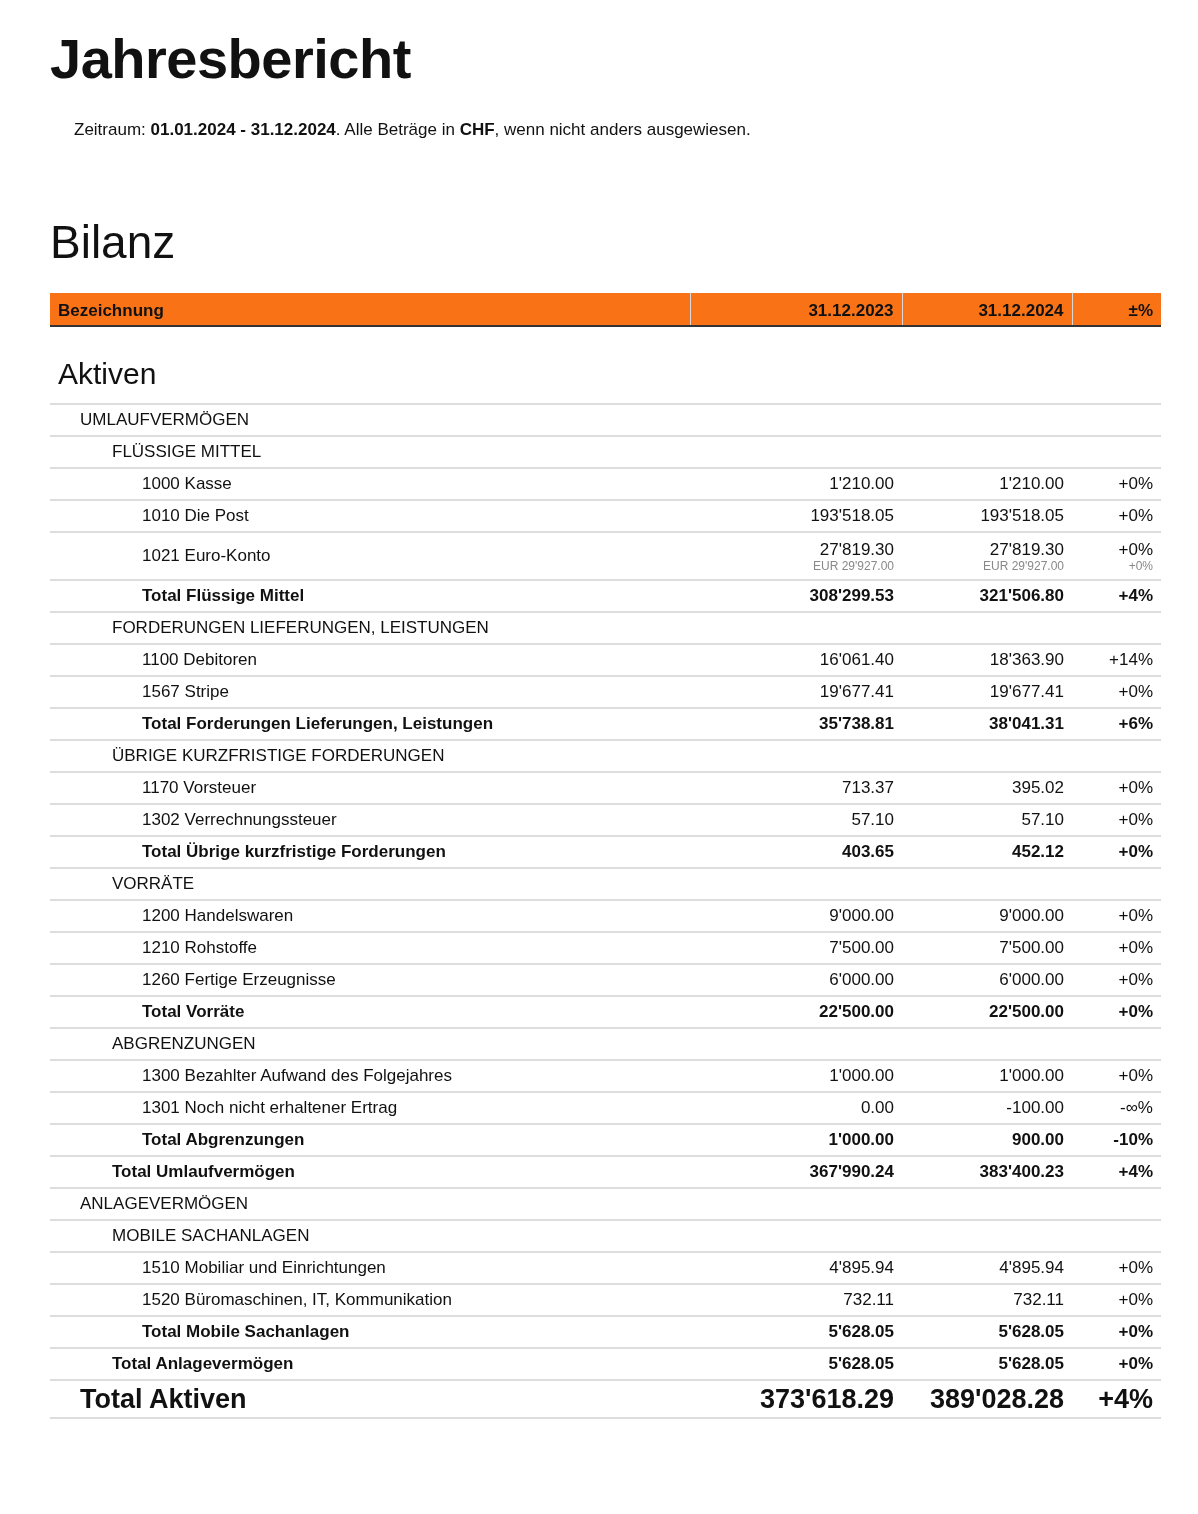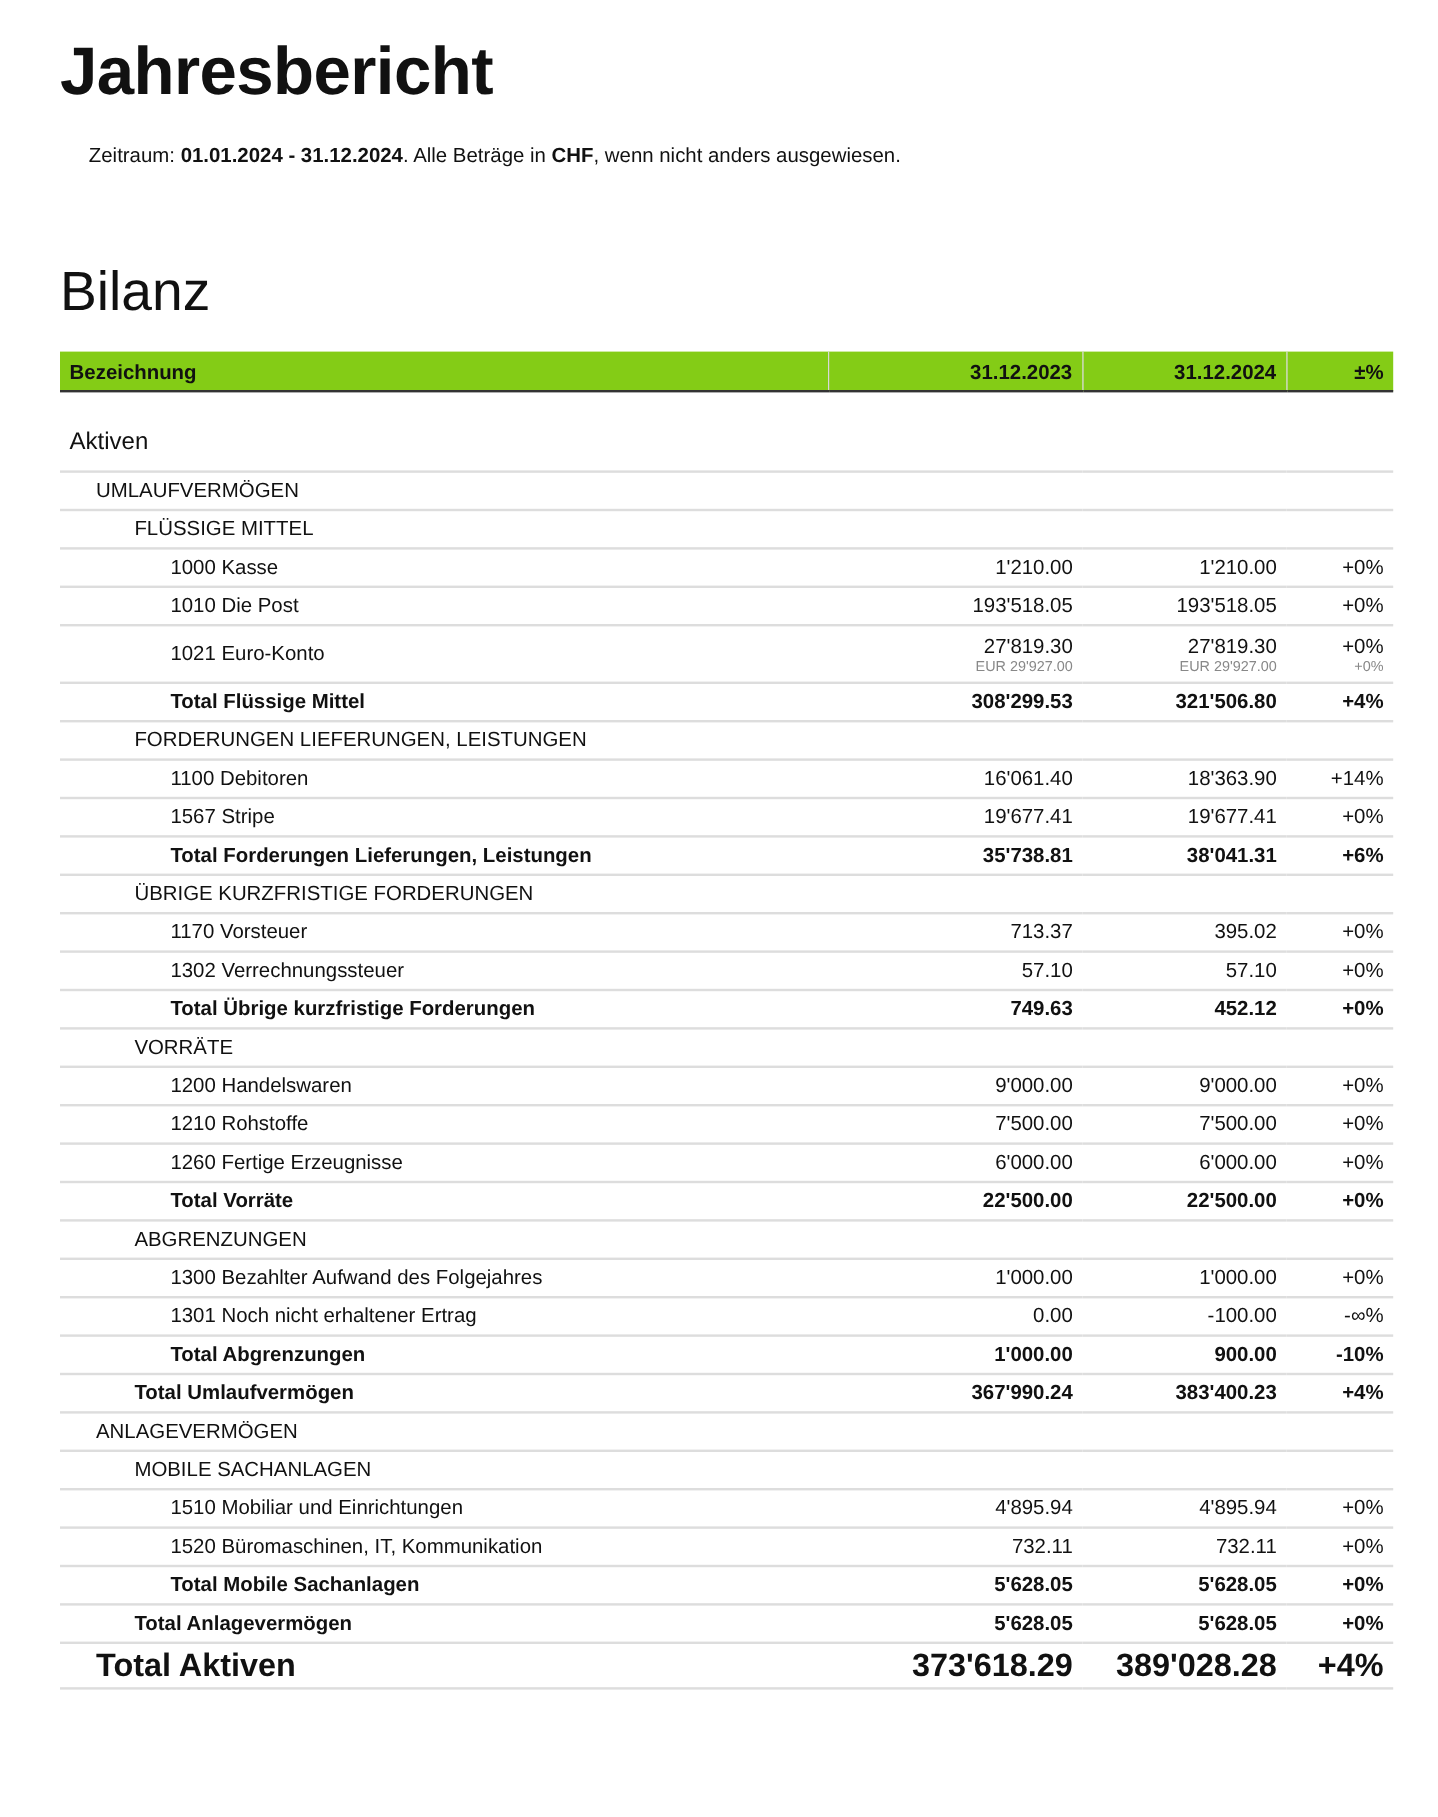--- a/index.html
+++ b/index.html
@@ -39,35 +39,35 @@
       line-height: 56px;
     }
     table.report {
       margin-top: 23px;
       width: 1111px;
       border-collapse: collapse;
       font-family: "Liberation Sans", sans-serif;
       font-size: 17px;
     }
     table.report th {
-      background: #84cc16;
+      background: #f97316;
       font-weight: 700;
       text-align: right;
       padding: 6px 8px 2px 8px;
       height: 24px;
       border-bottom: 2px solid #333;
       border-left: 1px solid #d8d8d8;
     }
     table.report th:first-child { text-align: left; border-left: none; }
     col.c-name { width: 640px; }
     col.c-a { width: 212px; }
     col.c-b { width: 170px; }
     col.c-p { width: 89px; }
     .group-title td {
-      font-size: 20px;
+      font-size: 30px;
       padding: 30px 8px 12px 8px;
       border-bottom: 2px solid #ddd;
     }
     tr.row td {
       border-bottom: 2px solid #ddd;
       padding: 0 8px;
       height: 30px;
       vertical-align: middle;
     }
     tr.row td.num { text-align: right; }
@@ -194,21 +194,21 @@
           <td class="num">+0%</td>
         </tr>
         <tr class="row l3">
           <td class="name">1302 Verrechnungssteuer</td>
           <td class="num">57.10</td>
           <td class="num">57.10</td>
           <td class="num">+0%</td>
         </tr>
         <tr class="row l3 total">
           <td class="name">Total Übrige kurzfristige Forderungen</td>
-          <td class="num">749.63</td>
+          <td class="num">403.65</td>
           <td class="num">452.12</td>
           <td class="num">+0%</td>
         </tr>
         <tr class="row l2">
           <td class="name">VORRÄTE</td>
           <td class="num"></td>
           <td class="num"></td>
           <td class="num"></td>
         </tr>
         <tr class="row l3">

